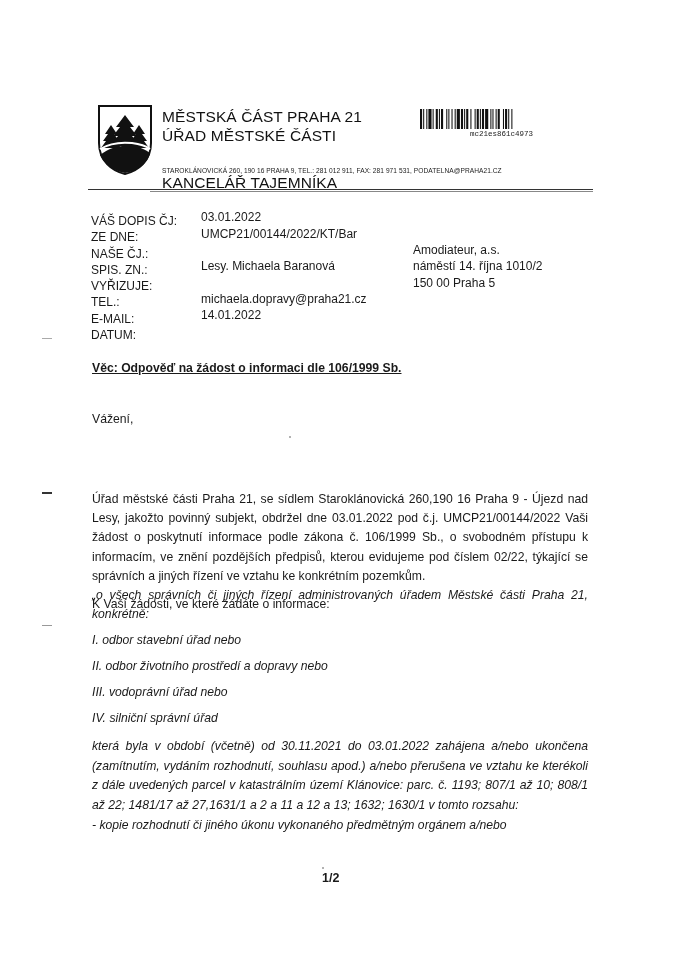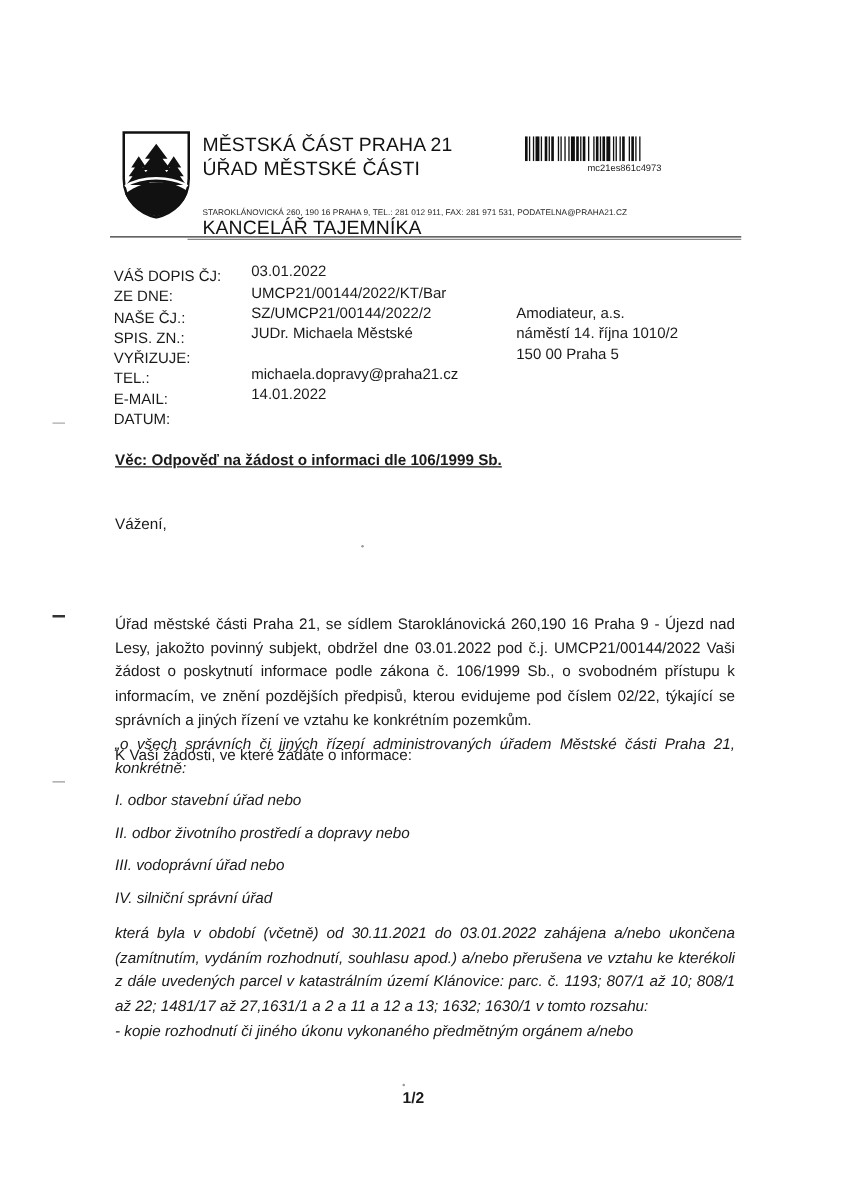--- a/index.html
+++ b/index.html
@@ -9,21 +9,21 @@
     color: #1a1a1a;
   }
   .abs { position: absolute; }
   .logo { left: 96px; top: 103px; width: 58px; height: 72px; }
   .org-line { left: 162px; font-size: 15.5px; letter-spacing: 0.1px; color: #111; white-space: nowrap; font-family: "Liberation Sans", sans-serif; }
   .org1 { top: 108px; }
   .org2 { top: 127px; }
   .org3 { top: 146px; margin-top: 28px; }
   .address { left: 162px; top: 167px; font-size: 6.6px; color: #222; white-space: nowrap; font-family: "Liberation Sans", sans-serif; letter-spacing: 0.05px; }
   .barcode { left: 420px; top: 109px; width: 125px; height: 20px; }
-  .barcode-text { left: 470px; top: 130px; font-size: 7.5px; color: #222; font-family: Liberation Sans, sans-serif; white-space: nowrap; }
+  .barcode-text { left: 470px; top: 130px; font-size: 7.5px; color: #222; font-family: Liberation Mono, monospace; white-space: nowrap; }
   .header-rule { left: 88px; top: 189px; width: 505px; height: 1px; background: #333; }
   .header-rule2 { left: 150px; top: 191px; width: 443px; height: 1px; background: #888; }
 
   .meta { left: 91px; top: 193px; font-size: 12px; line-height: 16.3px; color: #1a1a1a; font-family: "Liberation Sans", sans-serif; }
   .meta-row { display: flex; height: 16.3px; white-space: nowrap; }
   .meta-label { width: 110px; margin-top: 20px; }
   .meta-value { width: 212px; }
   .recipient { left: 413px; top: 242px; font-size: 12px; line-height: 16.3px; font-family: "Liberation Sans", sans-serif; white-space: nowrap; }
 
   .subject { left: 92px; top: 361px; font-size: 12.2px; font-weight: bold; text-decoration: underline; white-space: nowrap; font-family: "Liberation Sans", sans-serif; }
@@ -117,25 +117,24 @@
   <div class="meta-row">
     <span class="meta-label">ZE DNE:</span>
     <span class="meta-value">03.01.2022</span>
   </div>
   <div class="meta-row">
     <span class="meta-label">NAŠE ČJ.:</span>
     <span class="meta-value">UMCP21/00144/2022/KT/Bar</span>
   </div>
   <div class="meta-row">
     <span class="meta-label">SPIS. ZN.:</span>
-    <span class="meta-value">SZ/UMCP21/00144/2022/2</span>
   </div>
   <div class="meta-row">
     <span class="meta-label">VYŘIZUJE:</span>
-    <span class="meta-value">JUDr. Michaela Městské</span>
+    <span class="meta-value">Lesy. Michaela Baranová</span>
   </div>
   <div class="meta-row">
     <span class="meta-label">TEL.:</span>
     <span class="meta-value"></span>
   </div>
   <div class="meta-row">
     <span class="meta-label">E-MAIL:</span>
     <span class="meta-value">michaela.dopravy@praha21.cz</span>
   </div>
   <div class="meta-row">

